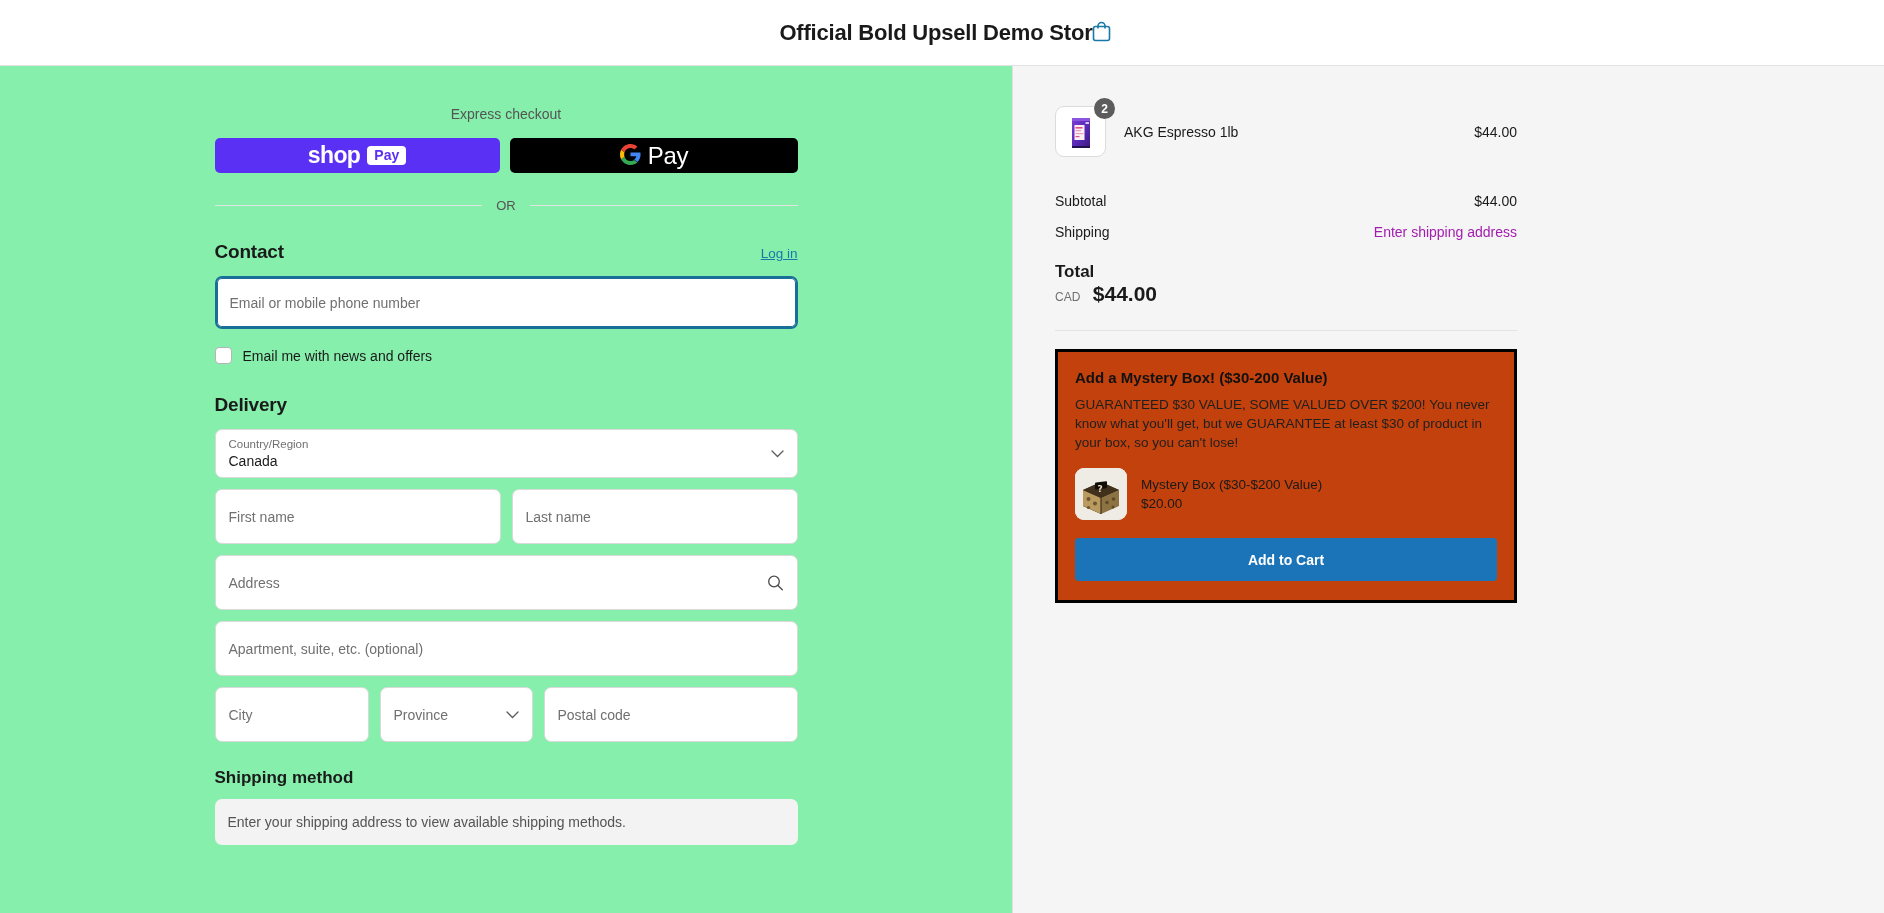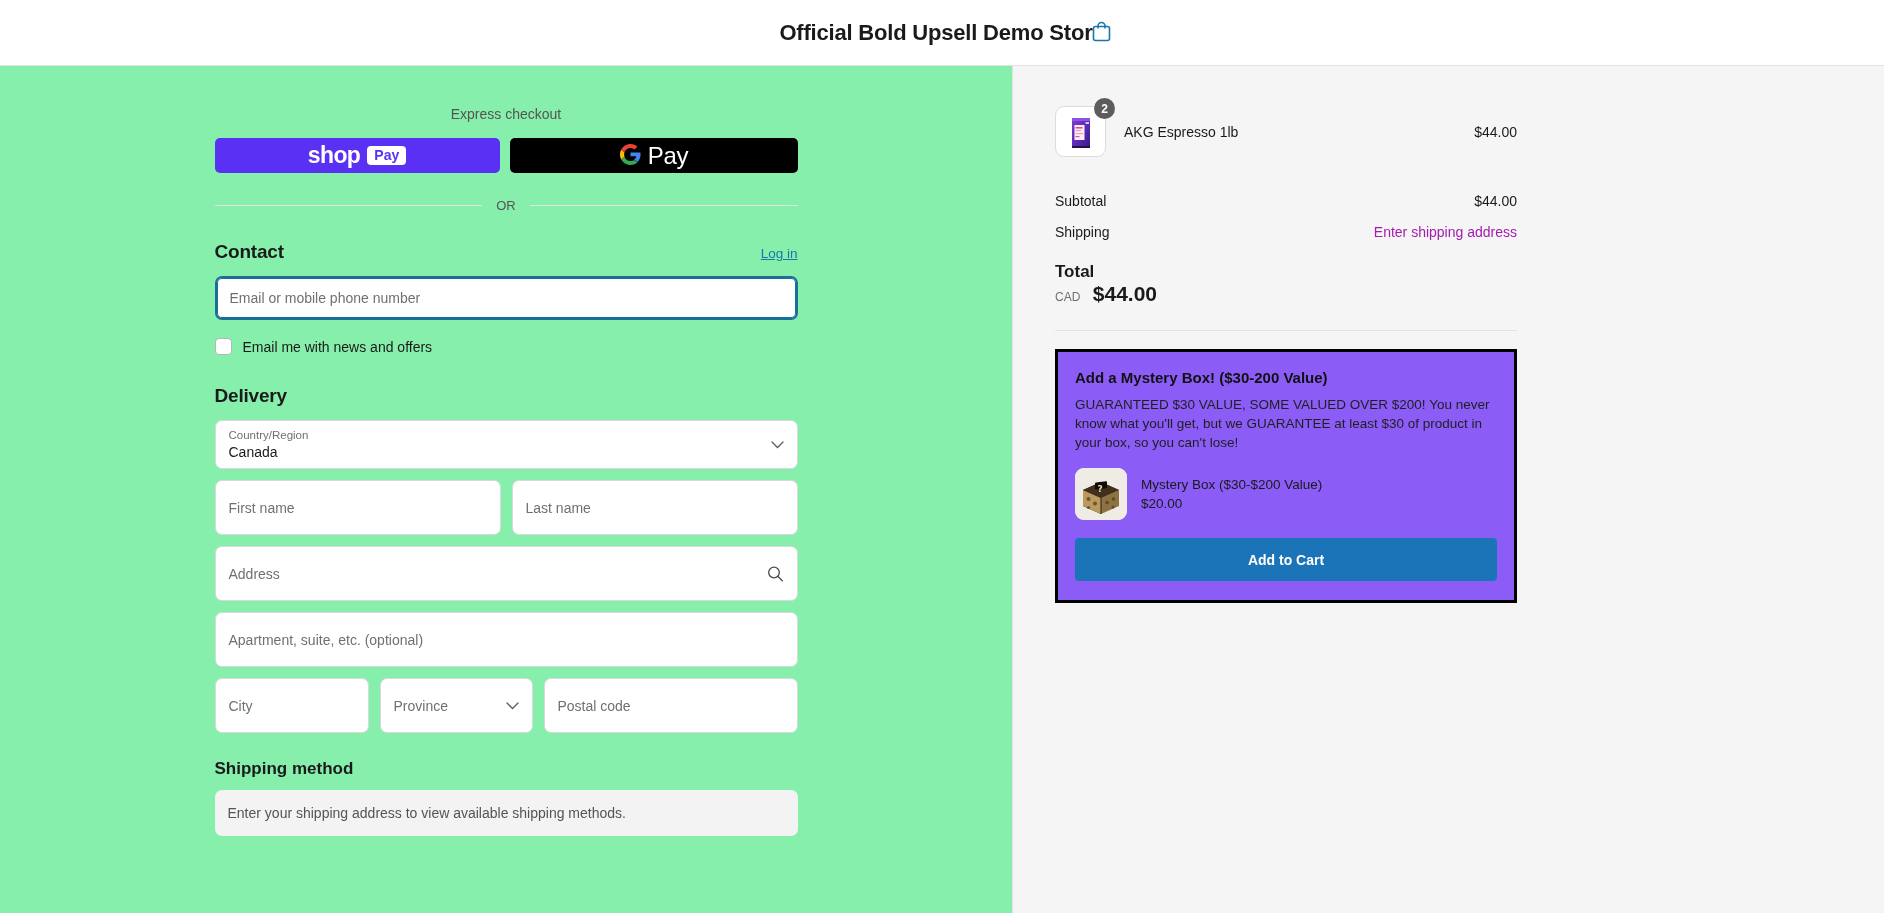--- a/index.html
+++ b/index.html
@@ -139,21 +139,21 @@
   .login-link {
     font-size: 13.5px;
     color: #1878a8;
     text-decoration: underline;
     cursor: pointer;
   }
 
   
   .field {
     position: relative;
-    height: 44px;
+    height: 53px;
     border: 1px solid #d9d9d9;
     border-radius: 7px;
     background: #ffffff;
     display: flex;
     align-items: center;
     padding: 0 13px;
     cursor: text;
   }
   .field.focused {
     border: 2px solid #1a6f99;
@@ -314,21 +314,21 @@
   }
   .grand-amt {
     font-size: 21px;
     font-weight: 700;
   }
 
   
   .offer {
     margin-top: 18px;
     border: 3px solid #000000;
-    background: #8b5cf6;
+    background: #c2410c;
     padding: 17px 17px 19px;
   }
   .offer-title {
     font-size: 15px;
     font-weight: 700;
     color: #111111;
     margin-bottom: 9px;
   }
   .offer-desc {
     font-size: 13.5px;

